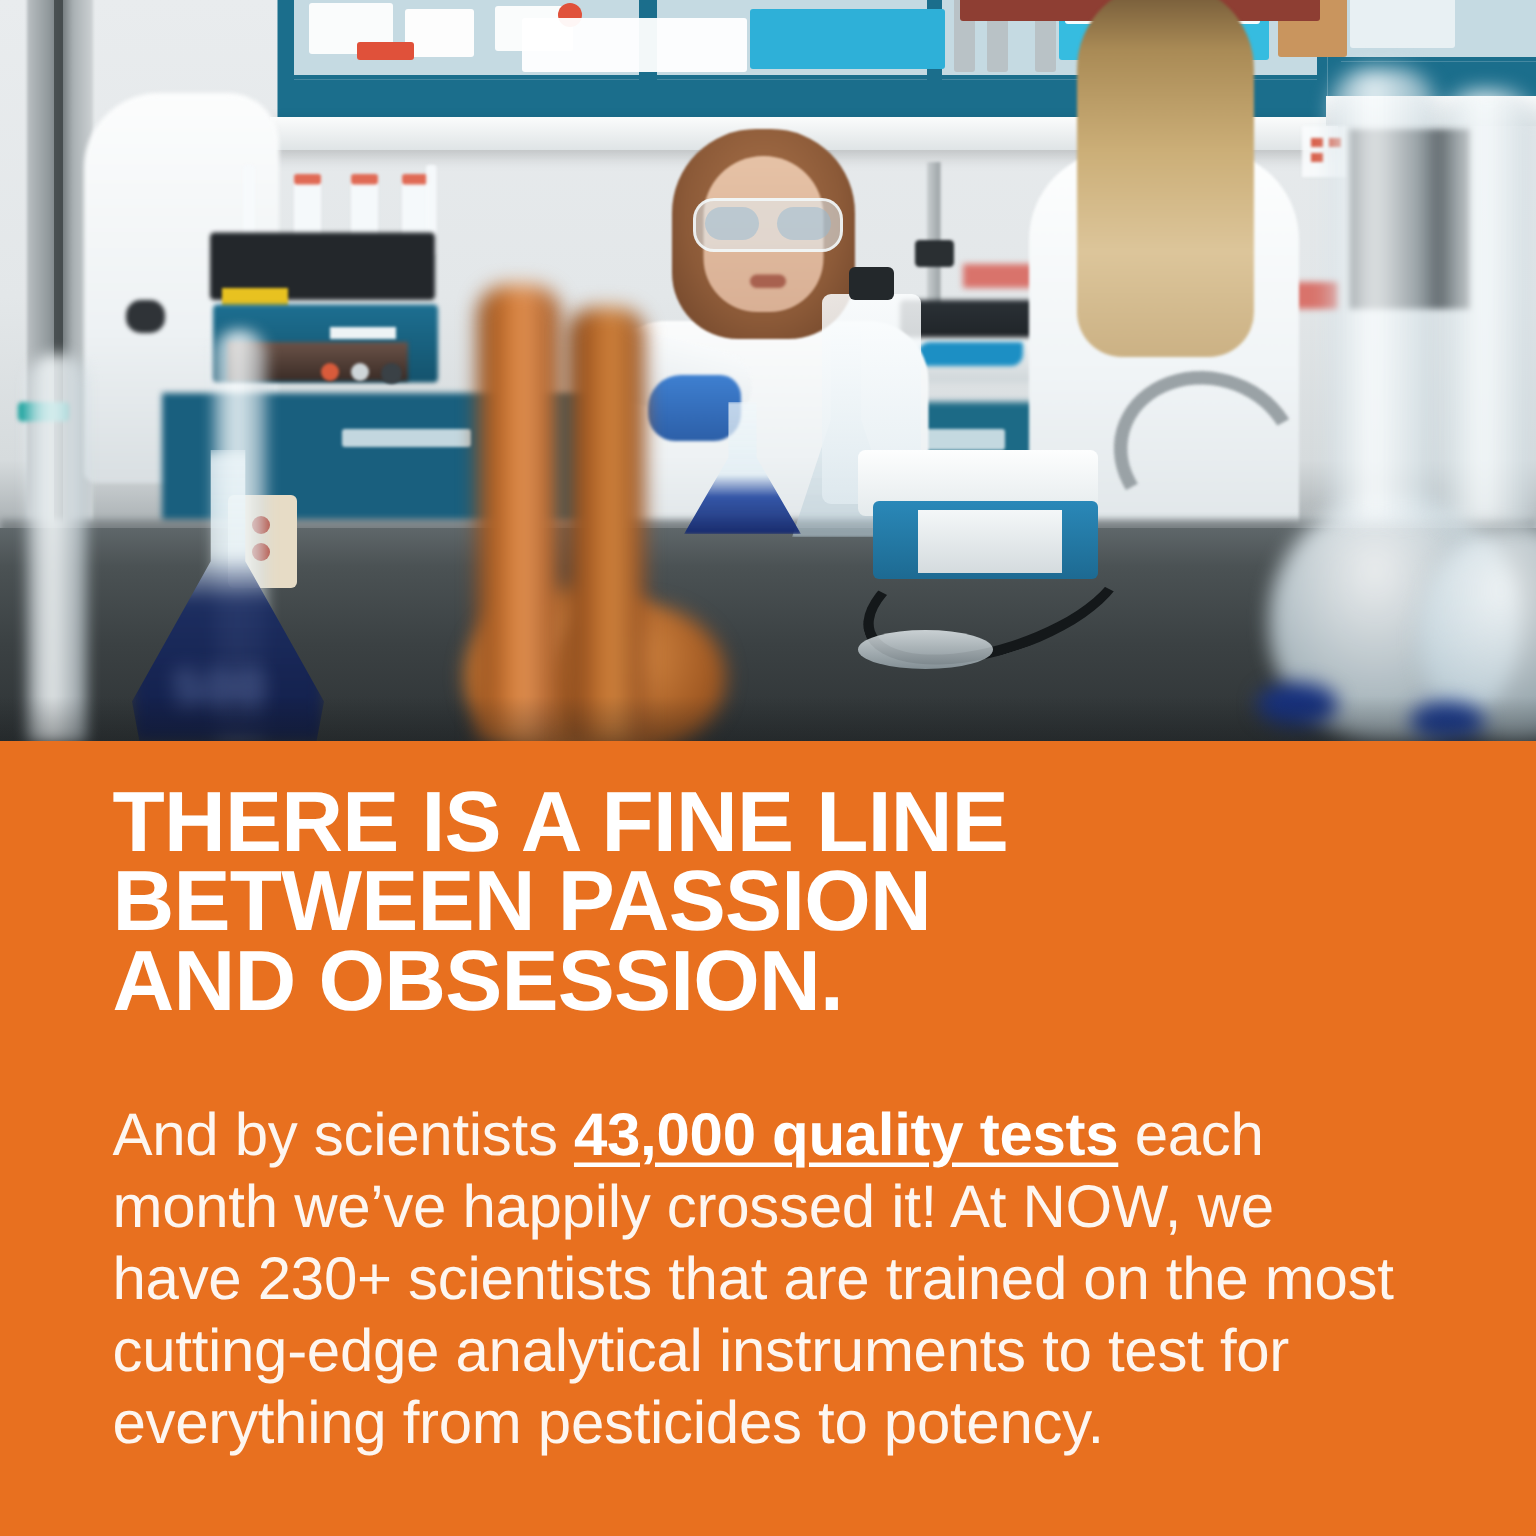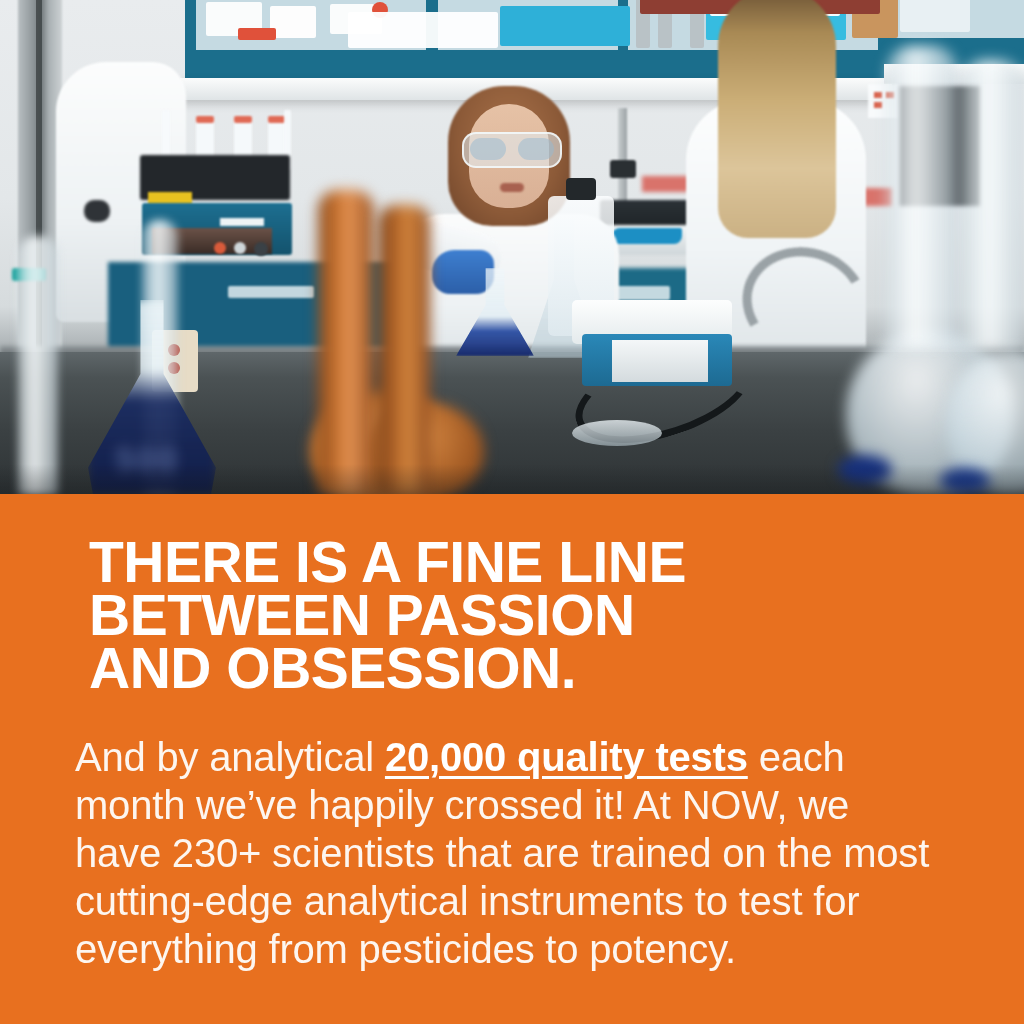--- a/index.html
+++ b/index.html
@@ -360,21 +360,21 @@
     left: 0; top: 494px;
     width: 1024px;
     height: 530px;
     background: #E8701F;
   }
   .headline {
     position: absolute;
     left: 75px;
     top: 28px;
     width: 880px;
-    margin: 14px;
+    margin: 0;
     color: #FFFFFF;
     font-family: "Liberation Sans", sans-serif;
     font-weight: 700;
     font-size: 57px;
     line-height: 53px;
     letter-spacing: -0.5px;
     white-space: pre-line;
   }
   .body-copy {
     position: absolute;
@@ -531,16 +531,16 @@
     <div class="blue-dot-2 fg-strong"></div>
 
     <div class="photo-fade"></div>
   </div>
 
   <div class="panel">
     <h1 class="headline">THERE IS A FINE LINE
 BETWEEN PASSION
 AND OBSESSION.</h1>
 
-    <p class="body-copy"><span>And by analytical </span><span class="hl">20,000 quality tests</span><span> each month we’ve happily crossed it! At NOW, we have 230+ scientists that are trained on the most cutting-edge analytical instruments to test for everything from pesticides to potency.</span></p>
+    <p class="body-copy"><span>And by scientists </span><span class="hl">43,000 quality tests</span><span> each month we’ve happily crossed it! At NOW, we have 230+ scientists that are trained on the most cutting-edge analytical instruments to test for everything from pesticides to potency.</span></p>
   </div>
 
 </div>
 
 </body></html>

